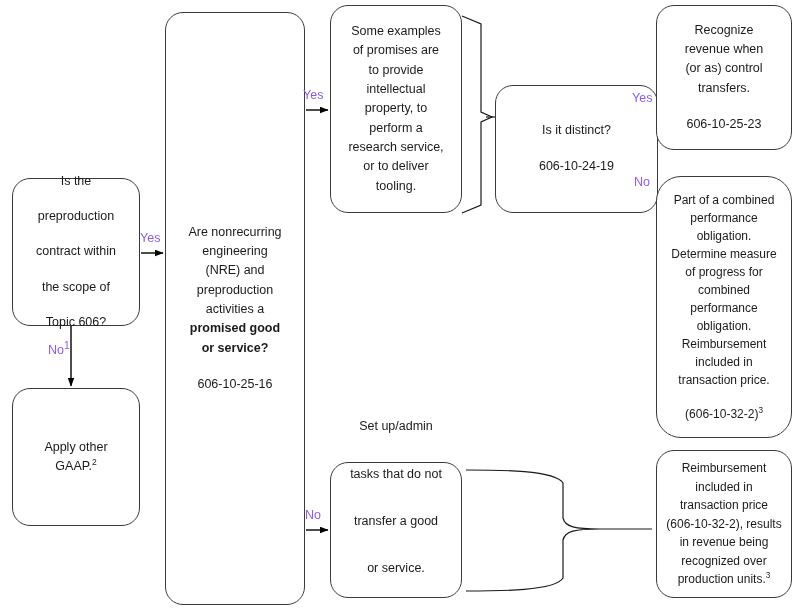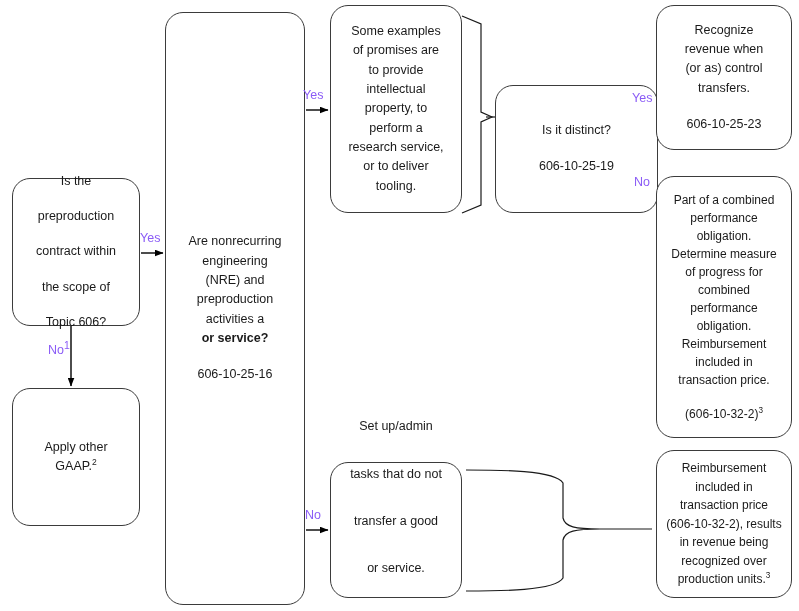--- a/index.html
+++ b/index.html
@@ -119,50 +119,51 @@
     <span class="line">Apply other</span>
     <span class="line"><span>GAAP.</span><sup>2</sup></span>
   </div>
 
   <div class="node" style="left:165px; top:12px; width:140px; height:593px;">
     <span class="line">Are nonrecurring</span>
     <span class="line">engineering</span>
     <span class="line">(NRE) and</span>
     <span class="line">preproduction</span>
     <span class="line">activities a</span>
+    <span class="line bold">promised good</span>
     <span class="line bold">or service?</span>
     <span class="ref">606-10-25-16</span>
   </div>
 
   <div class="node" style="left:330px; top:5px; width:132px; height:208px;">
     <span class="line">Some examples</span>
     <span class="line">of promises are</span>
     <span class="line">to provide</span>
     <span class="line">intellectual</span>
     <span class="line">property, to</span>
     <span class="line">perform a</span>
     <span class="line">research service,</span>
     <span class="line">or to deliver</span>
     <span class="line">tooling.</span>
   </div>
 
   <div class="node" style="left:495px; top:85px; width:163px; height:128px;">
     <span class="line">Is it distinct?</span>
-    <span class="ref">606-10-25-19</span>
+    <span class="ref">606-10-24-19</span>
   </div>
 
   <div class="node" style="left:656px; top:5px; width:136px; height:145px;">
     <span class="line">Recognize</span>
     <span class="line">revenue when</span>
     <span class="line">(or as) control</span>
     <span class="line">transfers.</span>
     <span class="ref">606-10-25-23</span>
   </div>
 
-  <div class="node" style="left:656px; top:176px; width:136px; height:262px; font-size:12px; line-height:1.5;">
+  <div class="node" style="left:656px; top:176px; width:136px; height:262px; font-size:12px; line-height:1.5;border-radius:25px;">
     <span class="line">Part of a combined</span>
     <span class="line">performance</span>
     <span class="line">obligation.</span>
     <span class="line">Determine measure</span>
     <span class="line">of progress for</span>
     <span class="line">combined</span>
     <span class="line">performance</span>
     <span class="line">obligation.</span>
     <span class="line">Reimbursement</span>
     <span class="line">included in</span>

